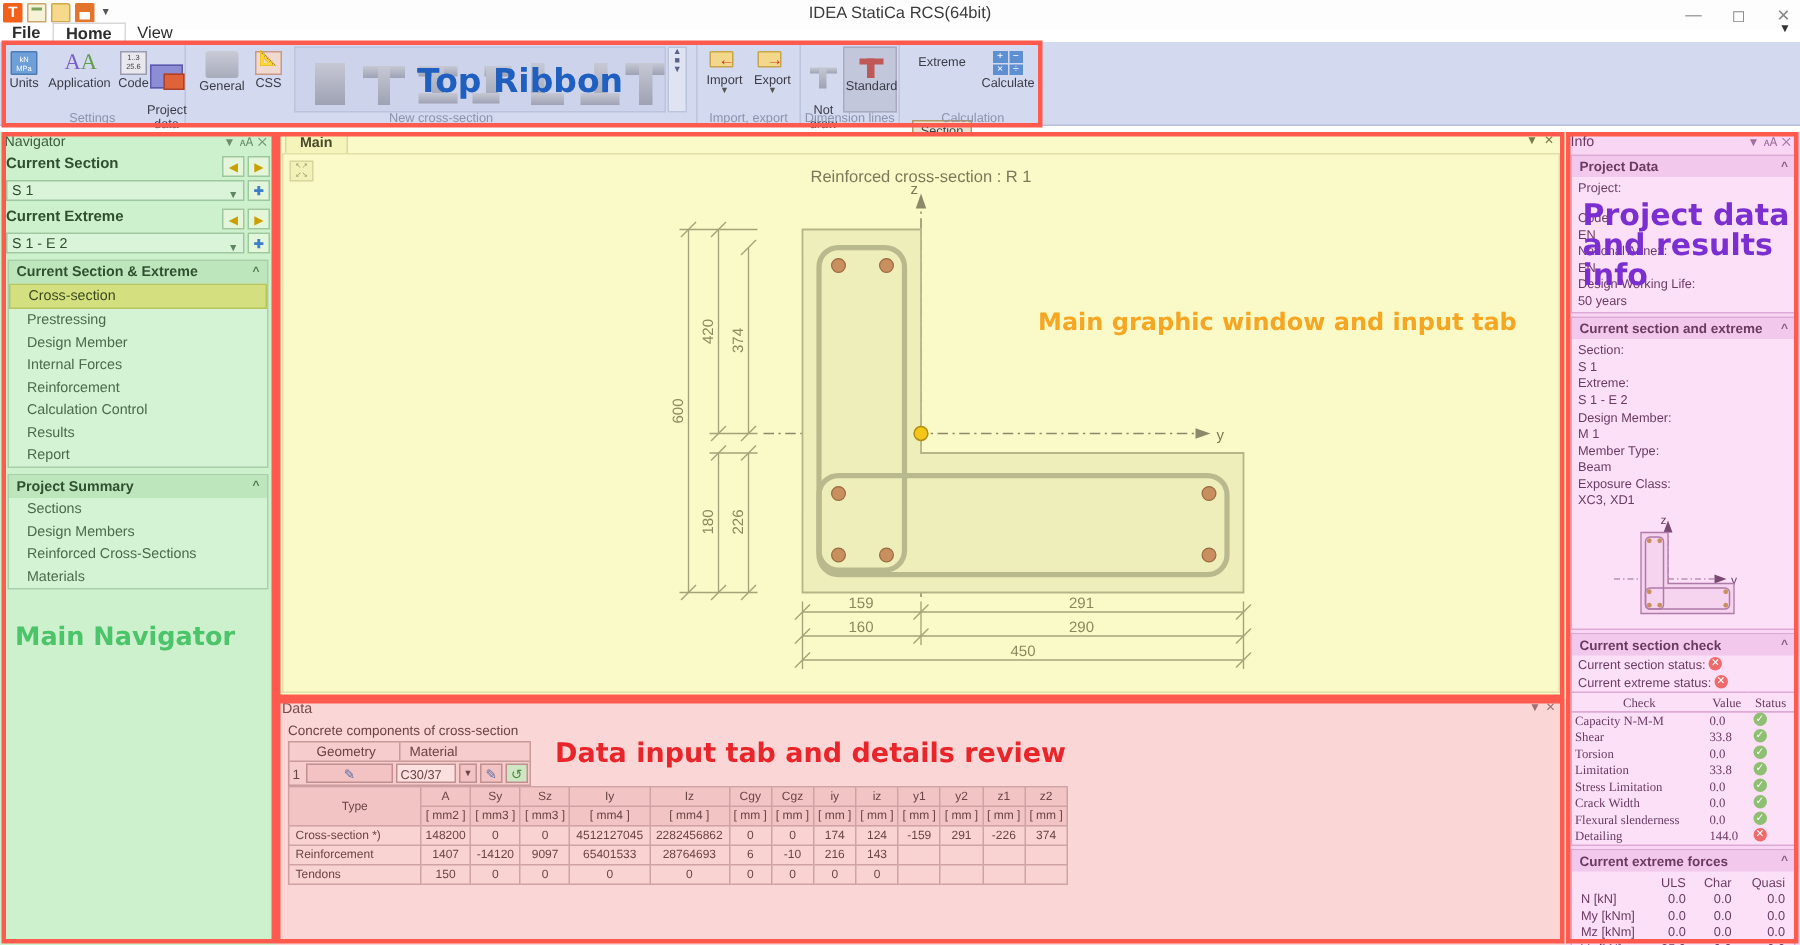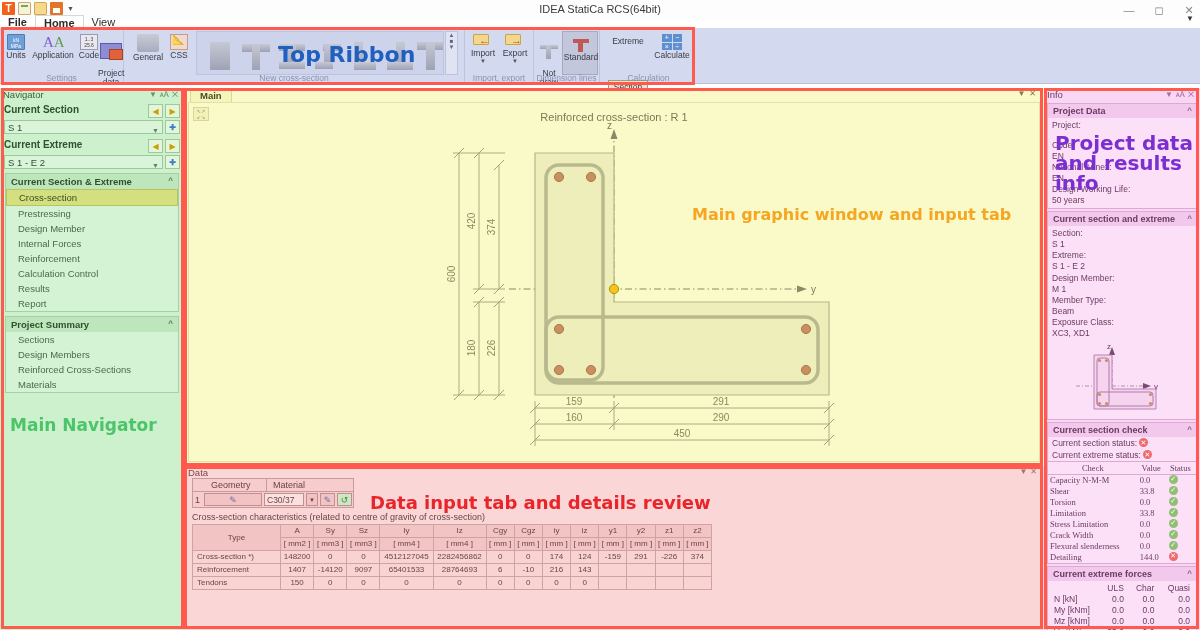--- a/index.html
+++ b/index.html
@@ -483,20 +483,21 @@
     </svg>
   </div>
 </div>
 
 <div id="datapane">
   <div class="dp-title">
     <span>Data</span>
     <span class="dctl">▼✕</span>
   </div>
 
+  <div class="dp-sub">Concrete components of cross-section</div>
 
   <div class="minitable">
     <div class="mt-hdr">
       <div style="width:10px; border-right:none;"></div>
       <div style="width:62px;">Geometry</div>
       <div style="width:72px; border-right:none;">Material</div>
     </div>
     <div class="mt-row">
       <div class="idx">1</div>
       <div class="mt-cell" style="width:58px;">
@@ -510,21 +511,20 @@
       </div>
       <div class="mt-cell" style="width:15px;">
         <span class="pencil">✎</span>
       </div>
       <div class="mt-cell" style="width:15px;background:#cfe6c4;">
         <span class="pencil" style="color:#4d8a40;font-size:9px;">↺</span>
       </div>
     </div>
   </div>
 
-  <div class="dp-sub">Cross-section characteristics (related to centre of gravity of cross-section)</div>
 
   <table id="chartable">
     <thead>
       <tr>
         <th rowspan="2" style="width:88px;">Type</th>
         <th>A</th>
         <th>Sy</th>
         <th>Sz</th>
         <th>Iy</th>
         <th>Iz</th>

